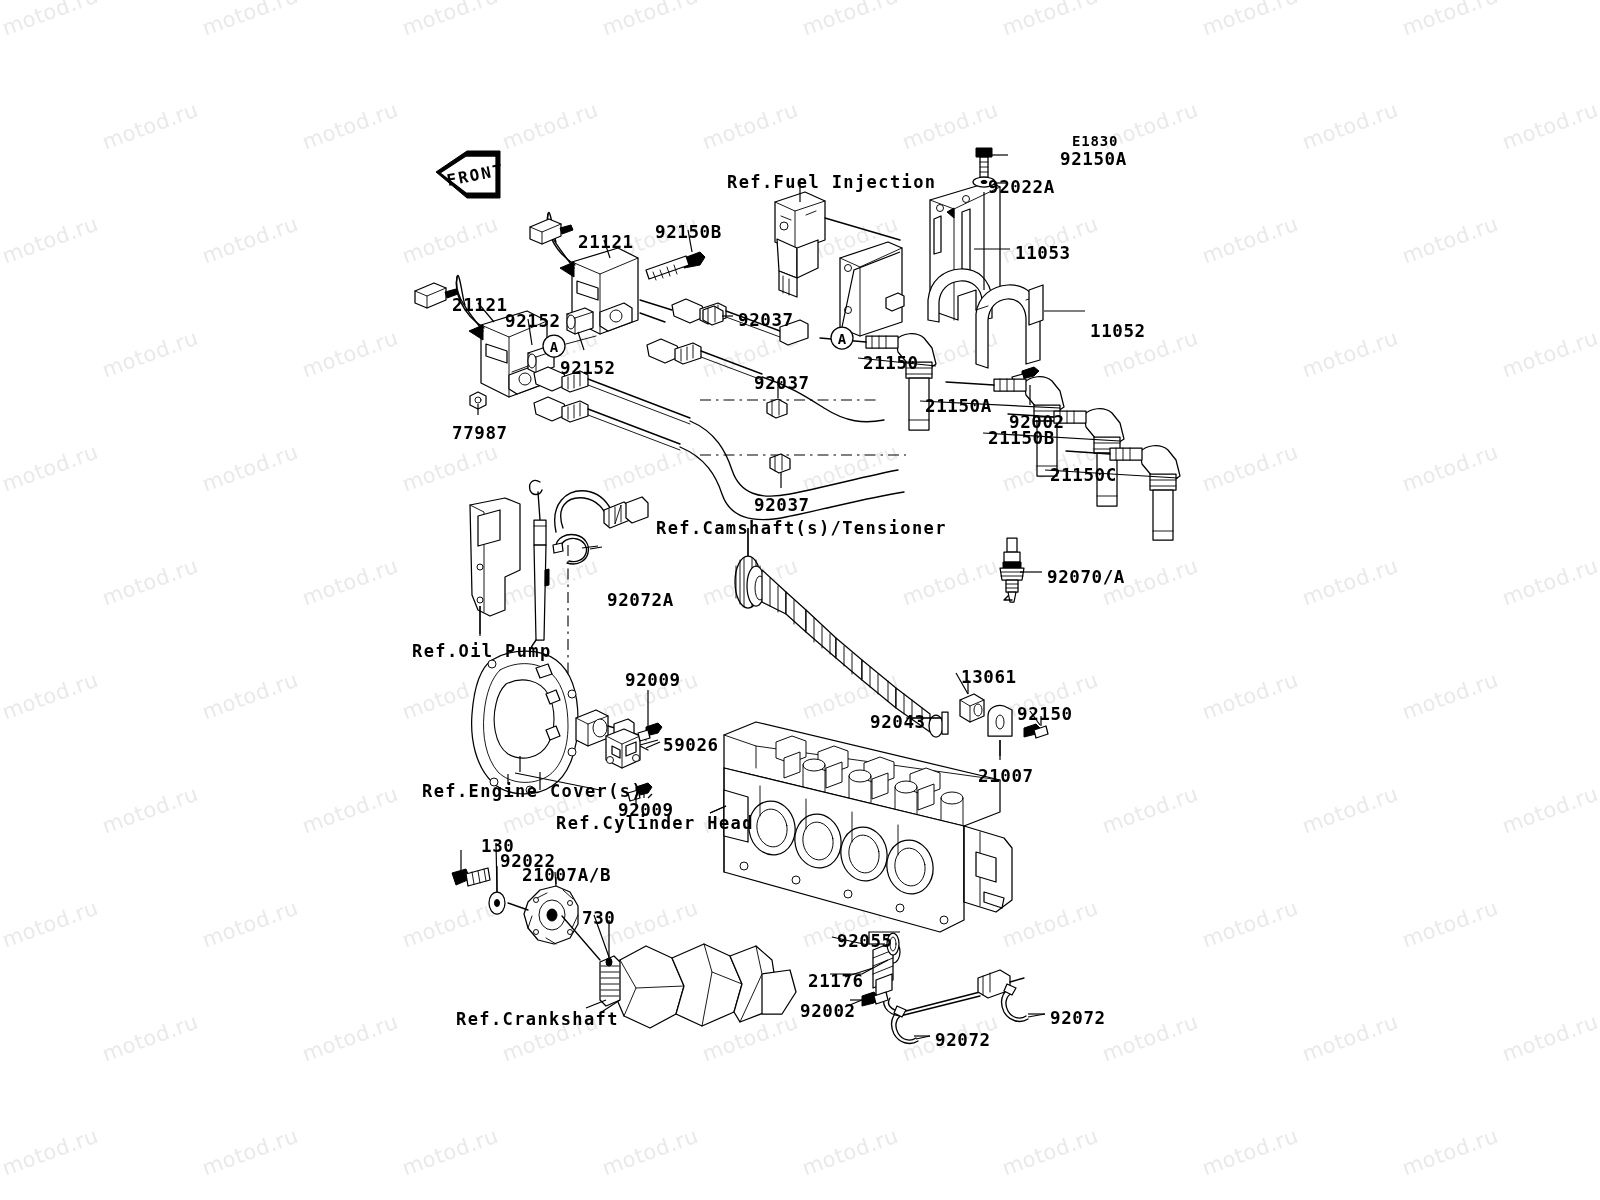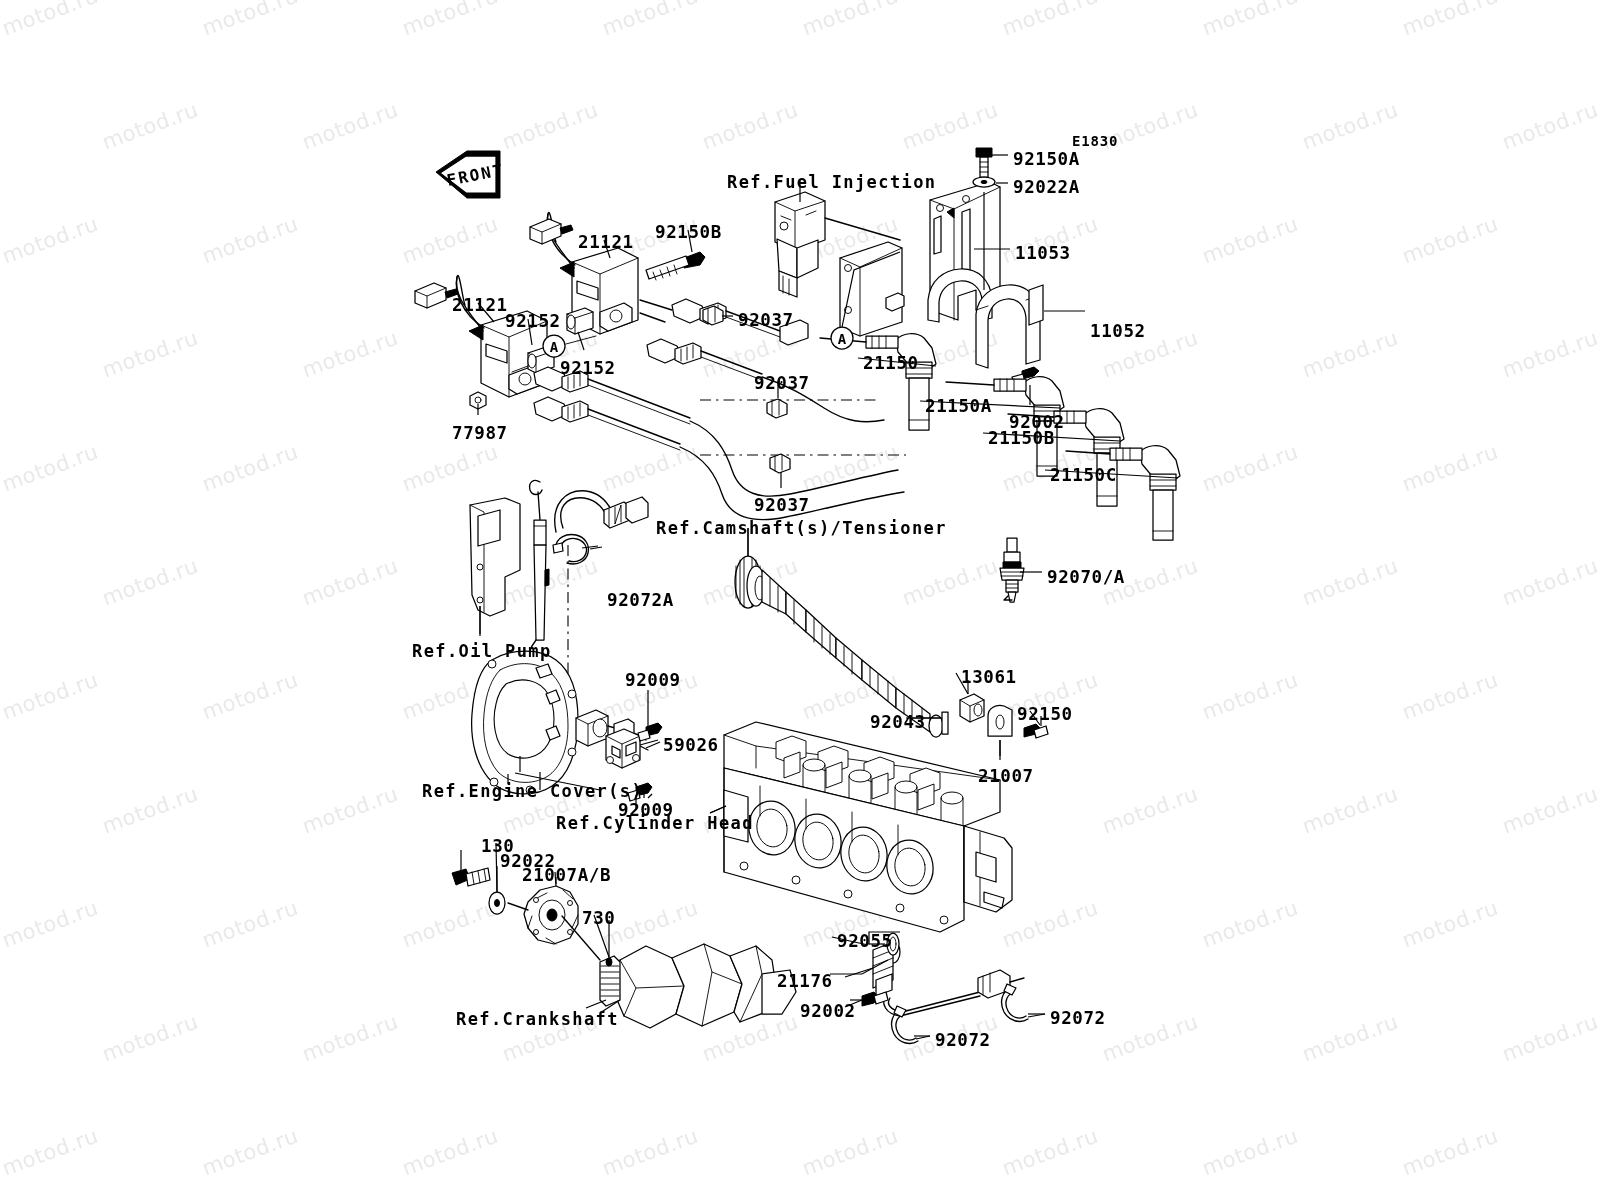--- a/index.html
+++ b/index.html
@@ -696,22 +696,22 @@
       <div class="wm" style="color: rgb(233, 233, 236); transform: rotate(-20deg); left: 400px; top: 1140px;">motod.ru</div>
       <div class="wm" style="color: rgb(233, 233, 236); transform: rotate(-20deg); left: 600px; top: 1140px;">motod.ru</div>
       <div class="wm" style="color: rgb(233, 233, 236); transform: rotate(-20deg); left: 800px; top: 1140px;">motod.ru</div>
       <div class="wm" style="color: rgb(233, 233, 236); transform: rotate(-20deg); left: 1000px; top: 1140px;">motod.ru</div>
       <div class="wm" style="color: rgb(233, 233, 236); transform: rotate(-20deg); left: 1200px; top: 1140px;">motod.ru</div>
       <div class="wm" style="color: rgb(233, 233, 236); transform: rotate(-20deg); left: 1400px; top: 1140px;">motod.ru</div>
       <div class="wm" style="color: rgb(233, 233, 236); transform: rotate(-20deg); left: 1600px; top: 1140px;">motod.ru</div>
     </div>
 
   <div id="labels">
-      <div class="lbl pn" style="left: 1013px; top: 149px; text-align: right;">92150A</div>
-      <div class="lbl pn" style="left: 1013px; top: 177px;">92022A</div>
+      <div class="lbl pn" style="left: 1060px; top: 149px; text-align: right;">92150A</div>
+      <div class="lbl pn" style="left: 988px; top: 177px;">92022A</div>
       <div class="lbl pn" style="left: 1015px; top: 243px;">11053</div>
       <div class="lbl pn" style="left: 1090px; top: 305px; margin-top: 16px;">11052</div>
       <div class="lbl pn" style="left: 1009px; top: 412px;">92002</div>
       <div class="lbl pn" style="left: 655px; top: 222px;">92150B</div>
       <div class="lbl pn" style="left: 578px; top: 232px;">21121</div>
       <div class="lbl pn" style="left: 452px; top: 295px;">21121</div>
       <div class="lbl pn" style="left: 505px; top: 311px;">92152</div>
       <div class="lbl pn" style="left: 560px; top: 358px;">92152</div>
       <div class="lbl pn" style="left: 452px; top: 423px;">77987</div>
       <div class="lbl pn" style="left: 738px; top: 310px;">92037</div>
@@ -728,21 +728,21 @@
       <div class="lbl pn" style="left: 618px; top: 800px;">92009</div>
       <div class="lbl pn" style="left: 961px; top: 667px;">13061</div>
       <div class="lbl pn" style="left: 870px; top: 712px;">92043</div>
       <div class="lbl pn" style="left: 1017px; top: 704px;">92150</div>
       <div class="lbl pn" style="left: 978px; top: 766px;">21007</div>
       <div class="lbl pn" style="left: 481px; top: 836px;">130</div>
       <div class="lbl pn" style="left: 500px; top: 851px;">92022</div>
       <div class="lbl pn" style="left: 522px; top: 865px;">21007A/B</div>
       <div class="lbl pn" style="left: 582px; top: 908px;">730</div>
       <div class="lbl pn" style="left: 837px; top: 931px;">92055</div>
-      <div class="lbl pn" style="left: 777px; top: 971px;">21176</div>
+      <div class="lbl pn" style="left: 808px; top: 971px;">21176</div>
       <div class="lbl pn" style="left: 800px; top: 1001px;">92002</div>
       <div class="lbl pn" style="left: 935px; top: 1030px;">92072</div>
       <div class="lbl pn" style="left: 1050px; top: 1008px;">92072</div>
       <div class="lbl ref" style="left: 727px; top: 172px;">Ref.Fuel Injection</div>
       <div class="lbl ref" style="left: 656px; top: 518px;">Ref.Camshaft(s)/Tensioner</div>
       <div class="lbl ref" style="left: 412px; top: 641px;">Ref.Oil Pump</div>
       <div class="lbl ref" style="left: 422px; top: 781px;">Ref.Engine Cover(s)</div>
       <div class="lbl ref" style="left: 556px; top: 813px;">Ref.Cylinder Head</div>
       <div class="lbl ref" style="left: 456px; top: 1009px;">Ref.Crankshaft</div>
     </div>

